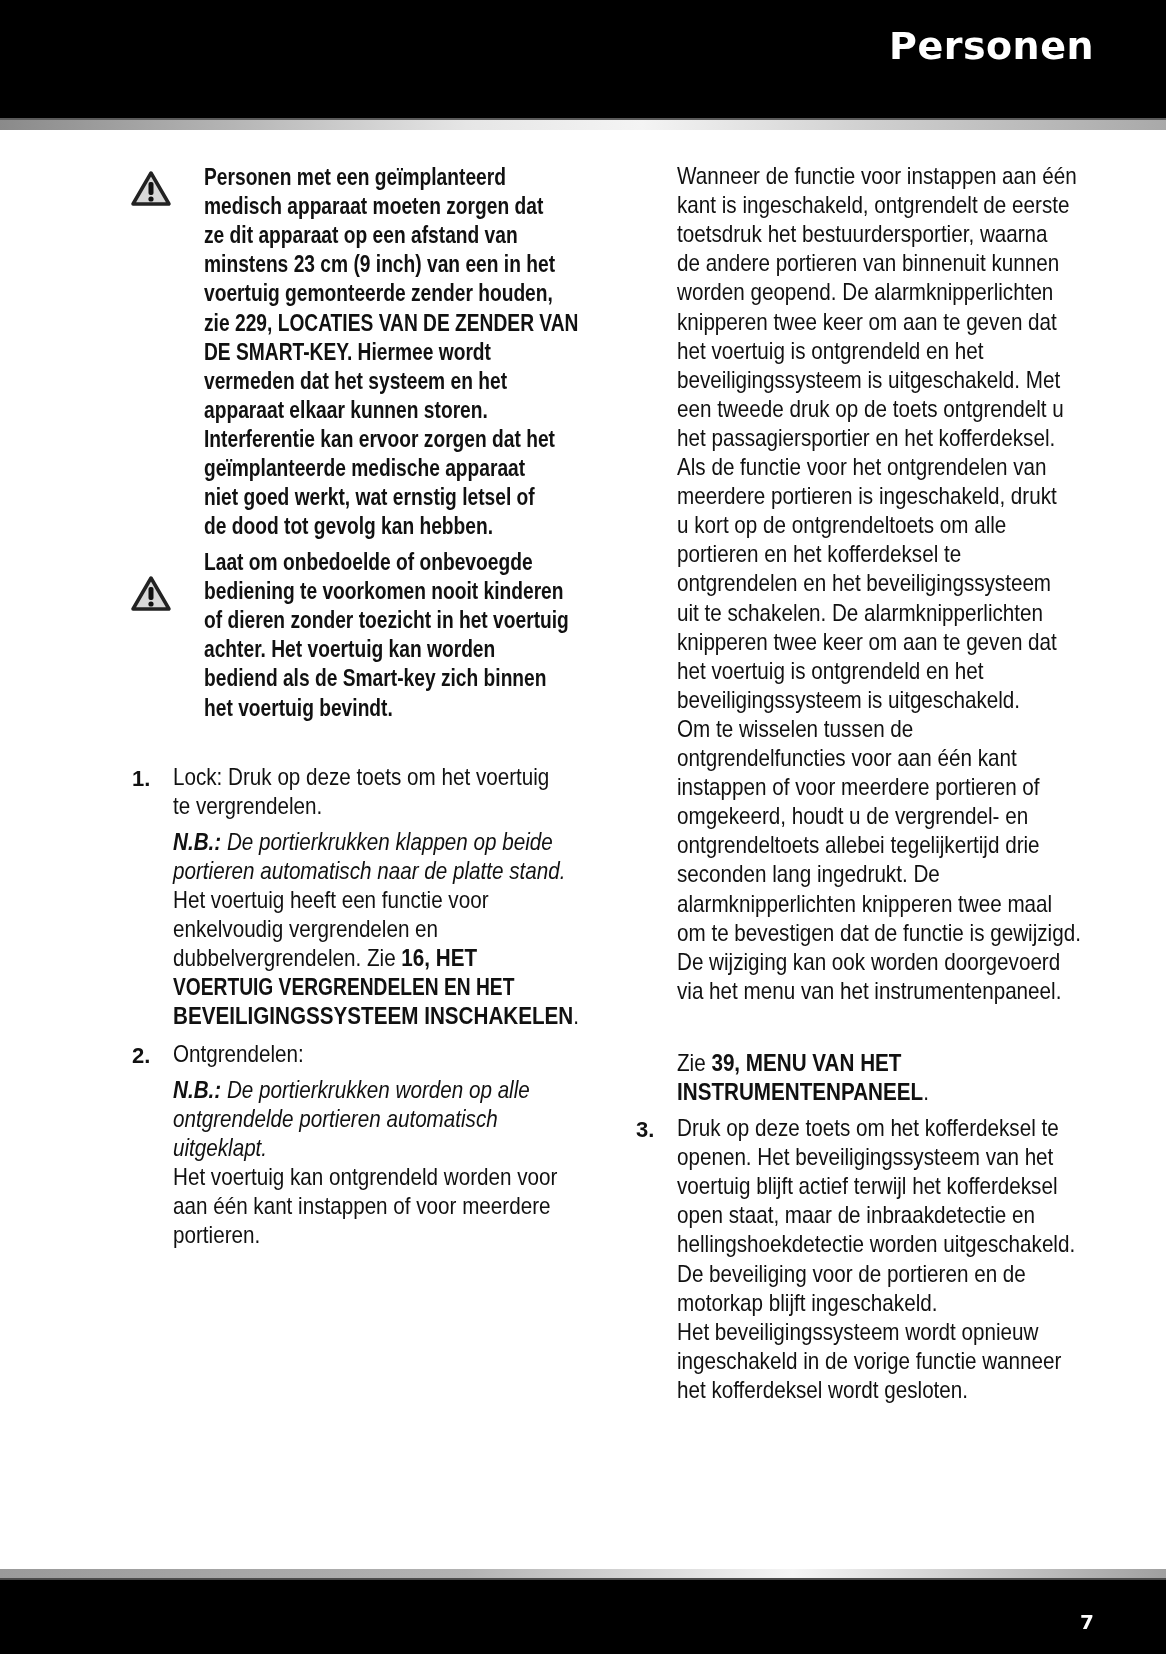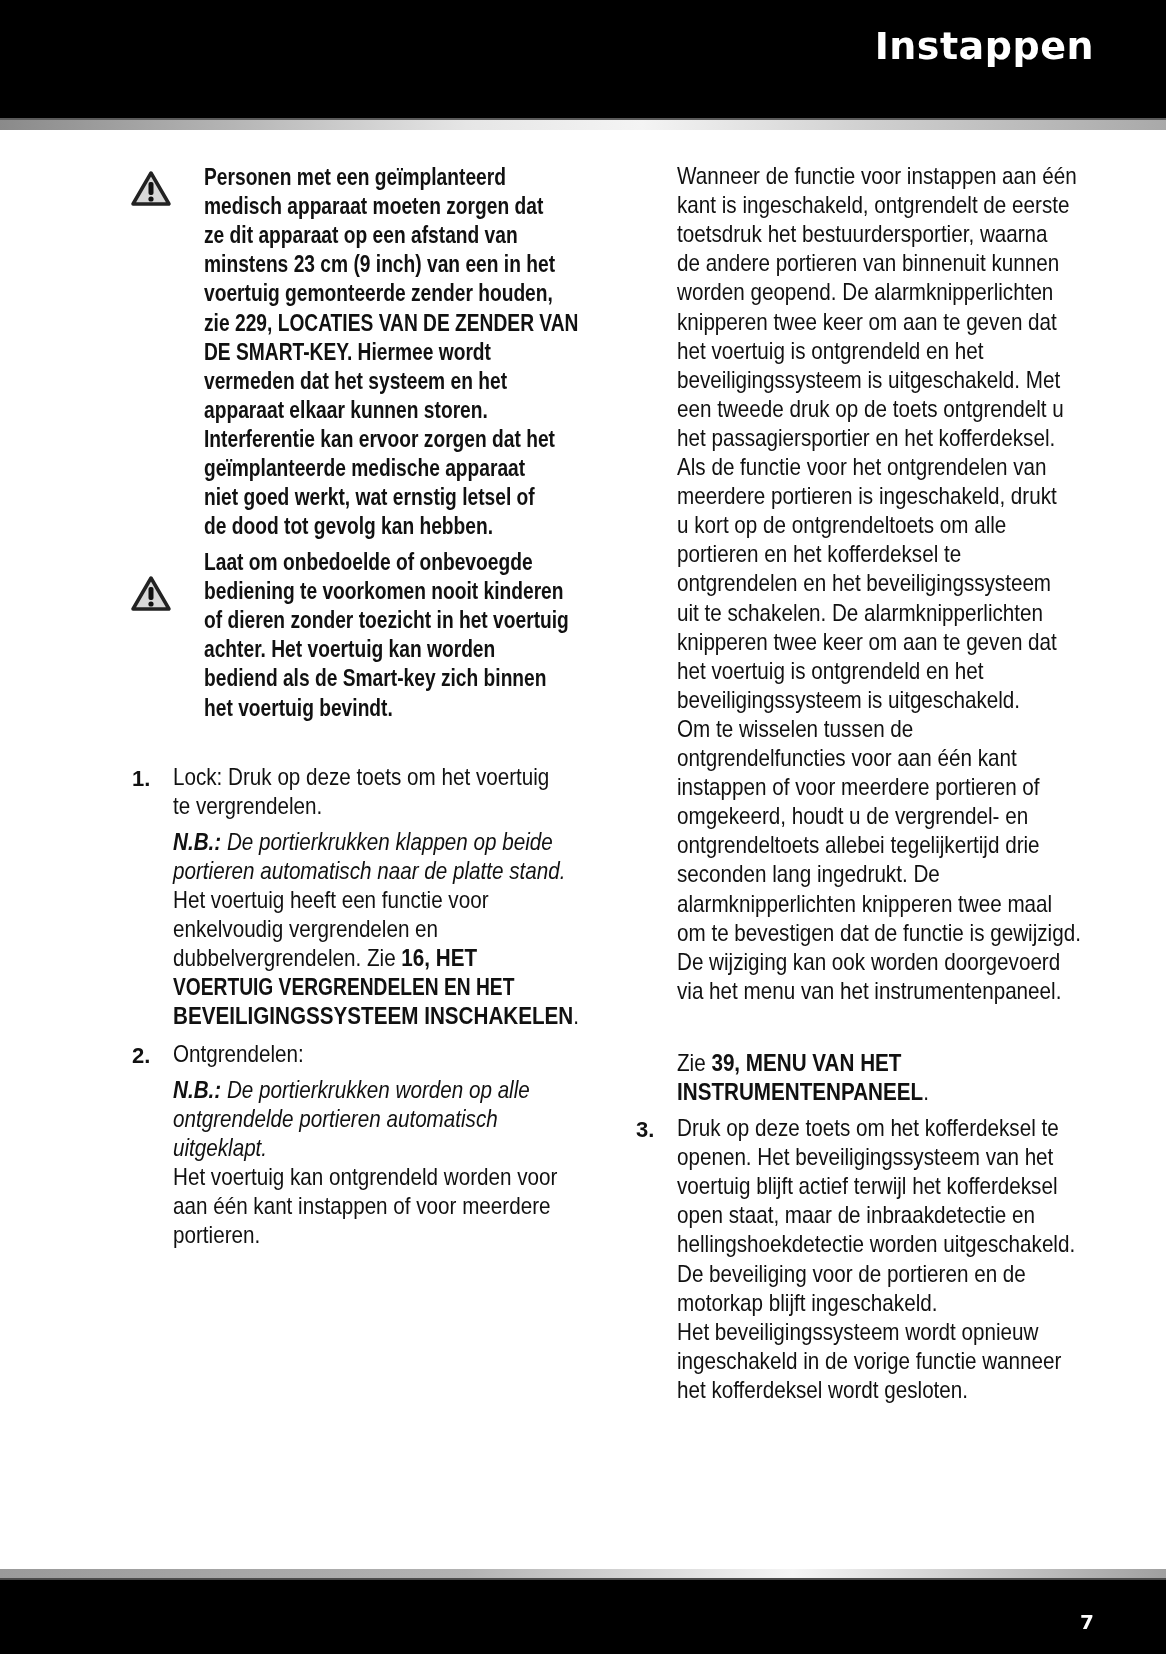--- a/index.html
+++ b/index.html
@@ -23,21 +23,21 @@
   .bold { font-weight:bold; transform:scaleX(0.80); }
   .ital { font-style:italic; }
   .b { font-weight:bold; }
   .num { position:absolute; font-family:"Liberation Sans", sans-serif; font-weight:bold; font-size:22px; color:#111; }
   .warn-icon { position:absolute; width:42px; height:38px; }
 </style>
 </head>
 <body>
 
 <div class="header-bar">
-  <div class="header-title">Instappen</div>
+  <div class="header-title">Personen</div>
 </div>
 <div class="header-stripe"></div>
 
 <div>
 
   <div>
     <svg class="warn-icon" style="left:130px; top:170px;" viewBox="0 0 42 38">
       <path d="M21 3 L39 34 L3 34 Z" fill="#d8d8d8" stroke="#222" stroke-width="3.5" stroke-linejoin="round"></path>
       <rect x="18.5" y="12" width="5" height="13" rx="2" fill="#111"></rect>
       <circle cx="21" cy="29" r="2.6" fill="#111"></circle>

